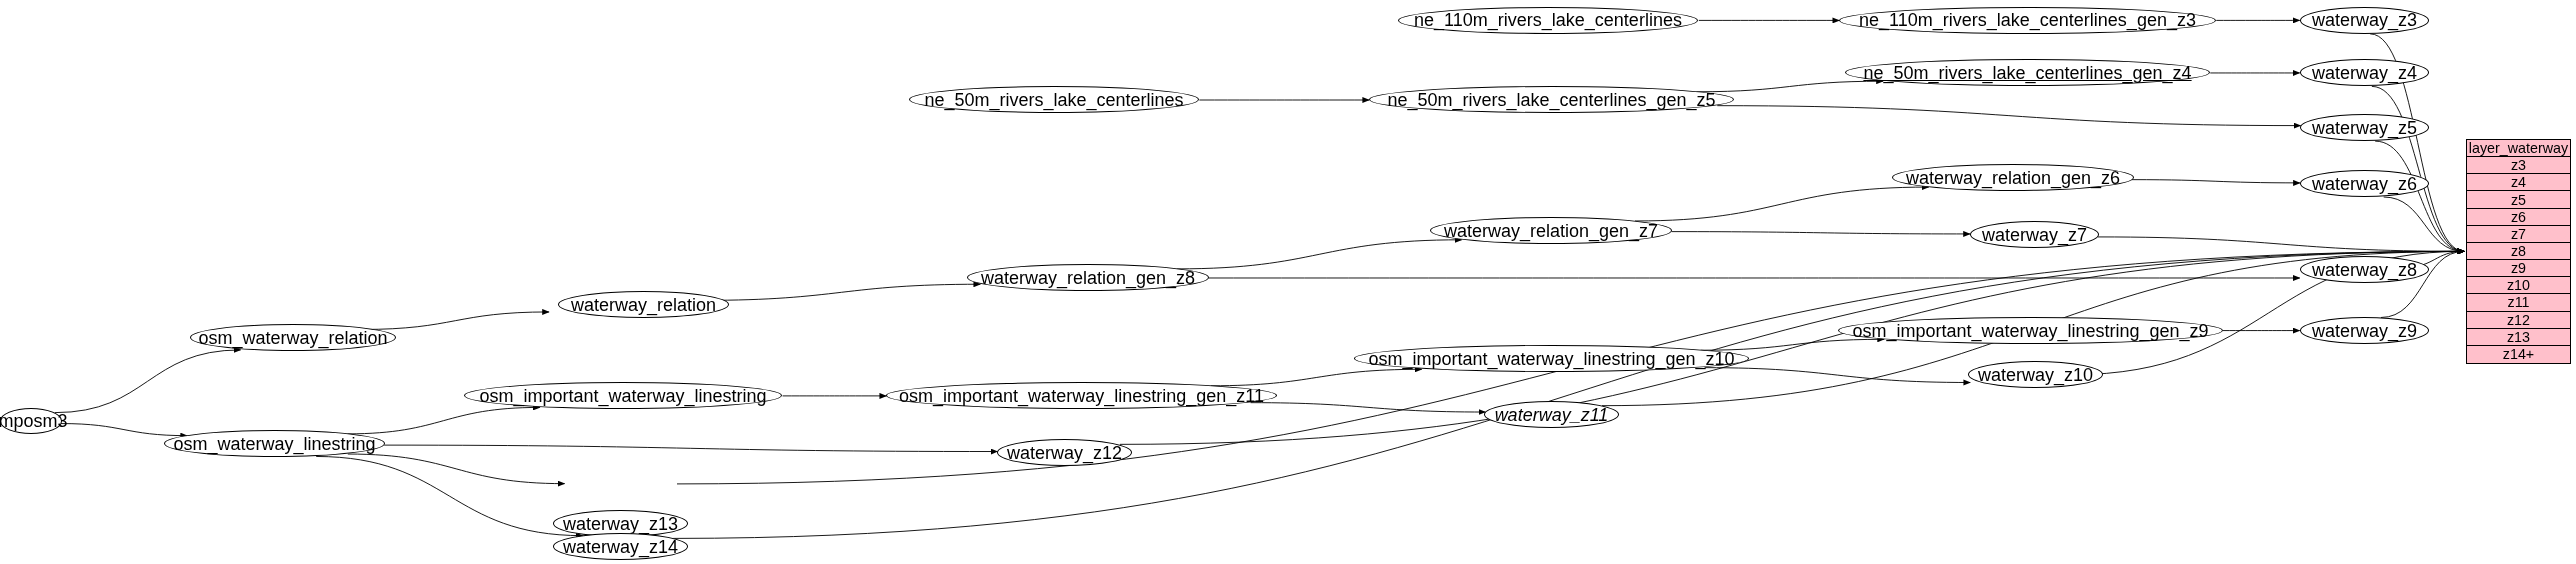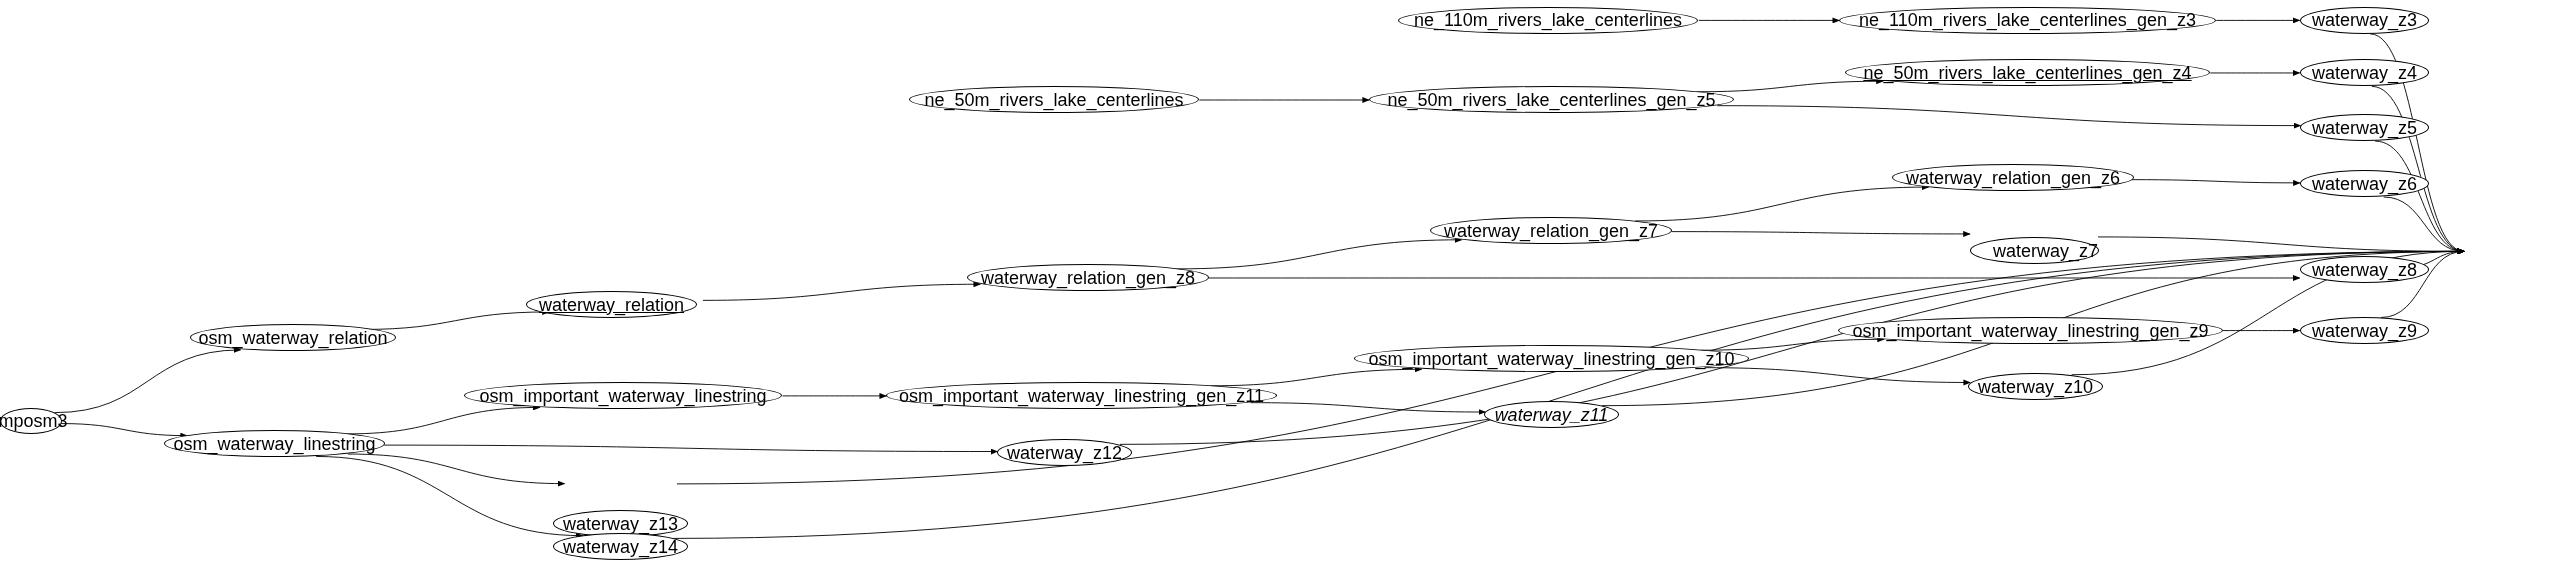--- a/index.html
+++ b/index.html
@@ -112,21 +112,21 @@
   <div id="node-layer">
       <div class="node" style="left: 0px; top: 408px; width: 62px; height: 25.5px;">
         <span>imposm3</span>
       </div>
       <div class="node" style="left: 190px; top: 324px; width: 206px; height: 27px;">
         <span>osm_waterway_relation</span>
       </div>
       <div class="node" style="left: 164px; top: 430px; width: 221px; height: 27px;">
         <span>osm_waterway_linestring</span>
       </div>
-      <div class="node" style="left: 526px; top: 291px; width: 171px; height: 27px; text-decoration: underline;">
+      <div class="node" style="left: 558px; top: 291px; width: 171px; height: 27px;">
         <span>waterway_relation</span>
       </div>
       <div class="node" style="left: 464px; top: 382px; width: 318px; height: 27px;">
         <span>osm_important_waterway_linestring</span>
       </div>
       <div class="node" style="left: 967px; top: 264px; width: 242px; height: 27px;">
         <span>waterway_relation_gen_z8</span>
       </div>
       <div class="node" style="left: 886px; top: 382px; width: 391px; height: 27px;">
         <span>osm_important_waterway_linestring_gen_z11</span>
@@ -154,27 +154,27 @@
       </div>
       <div class="node" style="left: 1369px; top: 86px; width: 365px; height: 27px;">
         <span>ne_50m_rivers_lake_centerlines_gen_z5</span>
       </div>
       <div class="node" style="left: 1484px; top: 401px; width: 135px; height: 27px; font-style: italic;">
         <span>waterway_z11</span>
       </div>
       <div class="node" style="left: 1892px; top: 164px; width: 242px; height: 27px;">
         <span>waterway_relation_gen_z6</span>
       </div>
-      <div class="node" style="left: 1970px; top: 237px; width: 129px; height: 27px; justify-content: flex-end;">
+      <div class="node" style="left: 1970px; top: 221px; width: 129px; height: 27px;">
         <span>waterway_z7</span>
       </div>
       <div class="node" style="left: 1838px; top: 317px; width: 385px; height: 27px;">
         <span>osm_important_waterway_linestring_gen_z9</span>
       </div>
-      <div class="node" style="left: 1968px; top: 373px; width: 135px; height: 27px;">
+      <div class="node" style="left: 1968px; top: 361px; width: 135px; height: 27px;">
         <span>waterway_z10</span>
       </div>
       <div class="node" style="left: 1839px; top: 6.8px; width: 377px; height: 27px;">
         <span>ne_110m_rivers_lake_centerlines_gen_z3</span>
       </div>
       <div class="node" style="left: 1845px; top: 59px; width: 365px; height: 27px; text-decoration: underline;">
         <span>ne_50m_rivers_lake_centerlines_gen_z4</span>
       </div>
       <div class="node" style="left: 2300px; top: 6.8px; width: 129px; height: 27px;">
         <span>waterway_z3</span>
@@ -189,14 +189,29 @@
         <span>waterway_z6</span>
       </div>
       <div class="node" style="left: 2300px; top: 256px; width: 129px; height: 27px;">
         <span>waterway_z8</span>
       </div>
       <div class="node" style="left: 2300px; top: 317px; width: 129px; height: 27px;">
         <span>waterway_z9</span>
       </div>
     </div>
 
+  <div class="legend" id="legend" style="left: 2466px; top: 139px; width: 105px; height: 225px;">
+      <div class="legend-row" style="height: 17.3px;">layer_waterway</div>
+      <div class="legend-row" style="height: 17.3px;">z3</div>
+      <div class="legend-row" style="height: 17.3px;">z4</div>
+      <div class="legend-row" style="height: 17.3px;">z5</div>
+      <div class="legend-row" style="height: 17.3px;">z6</div>
+      <div class="legend-row" style="height: 17.3px;">z7</div>
+      <div class="legend-row" style="height: 17.3px;">z8</div>
+      <div class="legend-row" style="height: 17.3px;">z9</div>
+      <div class="legend-row" style="height: 17.3px;">z10</div>
+      <div class="legend-row" style="height: 17.3px;">z11</div>
+      <div class="legend-row" style="height: 17.3px;">z12</div>
+      <div class="legend-row" style="height: 17.3px;">z13</div>
+      <div class="legend-row" style="height: 17.3px;">z14+</div>
+    </div>
 </div>
 
 
 </body></html>

